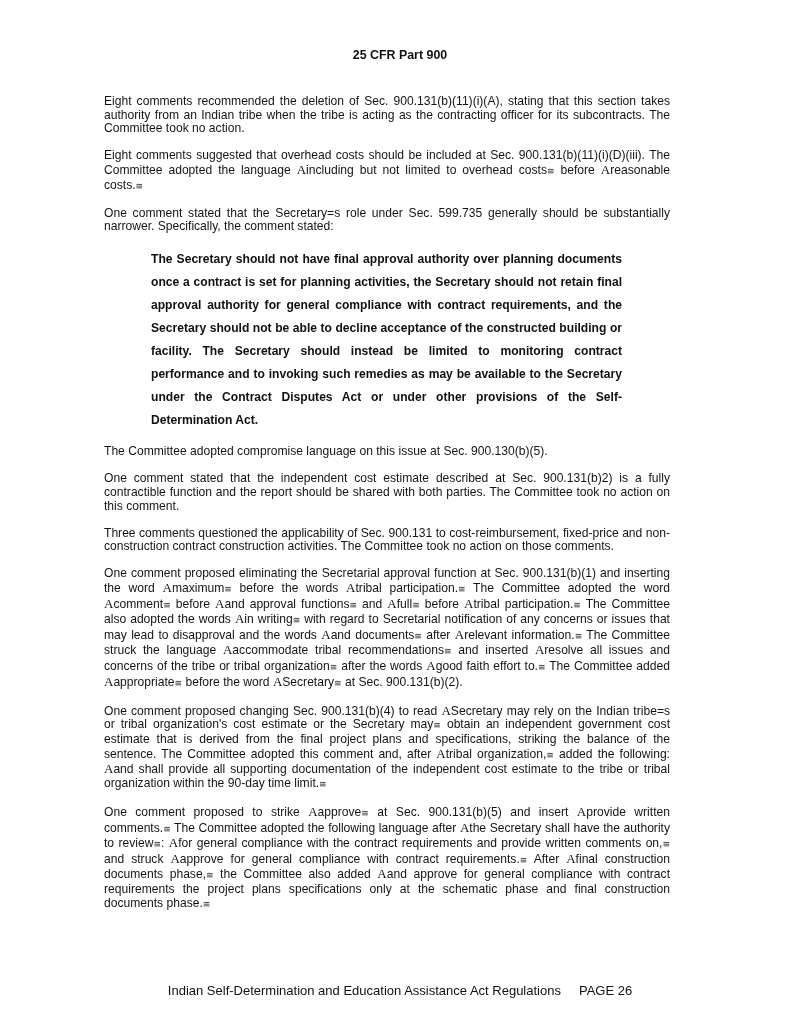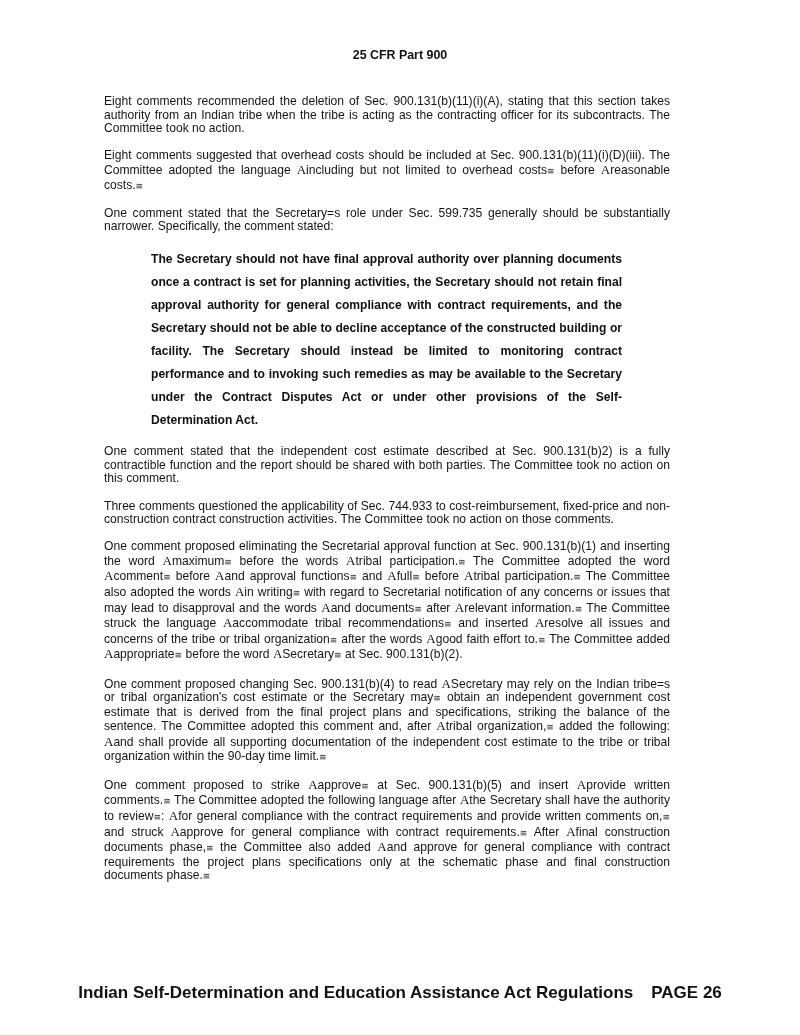--- a/index.html
+++ b/index.html
@@ -14,39 +14,40 @@
     font-family: "Liberation Sans", sans-serif; font-size: 12.1px; line-height: 13.6px;
     text-align: justify; color: #141414;
   }
   .body p { margin: 0 0 13.6px 0; }
   .quote {
     margin: 0 48px 13.6px 47px; font-weight: bold; font-size: 12.1px; line-height: 23px;
     text-align: justify; color: #111;
   }
   .footer {
     position: absolute; top: 983px; left: 0; width: 800px; text-align: center;
-    font-family: "Liberation Sans", sans-serif; font-weight: bold; font-size: 17px; color: #111;
+    font-family: "Liberation Sans", sans-serif; font-weight: normal; font-size: 13px; color: #111;
   }
   .footer .gap { display: inline-block; width: 18px; }
   .serif-a { font-family: "Liberation Serif", serif; font-size: 13px; }
   .cong { font-size: 9px; }
 </style>
 </head>
 <body>
 
 <div class="page">
   <div class="header">25 CFR Part 900</div>
 
   <div class="body">
     <p>Eight comments recommended the deletion of Sec. 900.131(b)(11)(i)(A), stating that this section takes authority from an Indian tribe when the tribe is acting as the contracting officer for its subcontracts.  The Committee took no action.</p>
     <p>Eight comments suggested that overhead costs should be included at Sec. 900.131(b)(11)(i)(D)(iii). The Committee adopted the language <span class="serif-a">A</span>including but not limited to overhead costs<span class="cong">≅</span> before <span class="serif-a">A</span>reasonable costs.<span class="cong">≅</span></p>
     <p>One comment stated that the Secretary=s role under Sec. 599.735 generally should be substantially narrower. Specifically, the comment stated:</p>
     <div class="quote">The Secretary should not have final approval authority over planning documents once a contract is set for planning activities, the Secretary should not retain final approval authority for general compliance with contract requirements, and the Secretary should not be able to decline acceptance of the constructed building or facility.  The Secretary should instead be limited to monitoring contract performance and to invoking such remedies as may be available to the Secretary under the Contract Disputes Act or under other provisions of the Self-Determination Act.</div>
+    <p>The Committee adopted compromise language on this issue at Sec. 900.130(b)(5).</p>
     <p>One comment stated that the independent cost estimate described at Sec. 900.131(b)2) is a fully contractible function and the report should be shared with both parties.  The Committee took no action on this comment.</p>
-    <p>Three comments questioned the applicability of Sec. 744.933 to cost-reimbursement, fixed-price and non-construction contract construction activities.  The Committee took no action on those comments.</p>
+    <p>Three comments questioned the applicability of Sec. 900.131 to cost-reimbursement, fixed-price and non-construction contract construction activities.  The Committee took no action on those comments.</p>
     <p>One comment proposed eliminating the Secretarial approval function at Sec. 900.131(b)(1) and inserting the word <span class="serif-a">A</span>maximum<span class="cong">≅</span> before the words <span class="serif-a">A</span>tribal participation.<span class="cong">≅</span>  The Committee adopted the word <span class="serif-a">A</span>comment<span class="cong">≅</span> before <span class="serif-a">A</span>and approval functions<span class="cong">≅</span> and <span class="serif-a">A</span>full<span class="cong">≅</span> before <span class="serif-a">A</span>tribal participation.<span class="cong">≅</span>  The Committee also adopted the words <span class="serif-a">A</span>in writing<span class="cong">≅</span> with regard to Secretarial notification of any concerns or issues that may lead to disapproval and the words <span class="serif-a">A</span>and documents<span class="cong">≅</span> after <span class="serif-a">A</span>relevant information.<span class="cong">≅</span>  The Committee struck the language <span class="serif-a">A</span>accommodate tribal recommendations<span class="cong">≅</span> and inserted <span class="serif-a">A</span>resolve all issues and concerns of the tribe or tribal organization<span class="cong">≅</span> after the words <span class="serif-a">A</span>good faith effort to.<span class="cong">≅</span>  The Committee added <span class="serif-a">A</span>appropriate<span class="cong">≅</span> before the word <span class="serif-a">A</span>Secretary<span class="cong">≅</span> at Sec. 900.131(b)(2).</p>
     <p>One comment proposed changing Sec. 900.131(b)(4) to read <span class="serif-a">A</span>Secretary may rely on the Indian tribe=s or tribal organization's cost estimate or the Secretary may<span class="cong">≅</span> obtain an independent government cost estimate that is derived from the final project plans and specifications, striking the balance of the sentence.  The Committee adopted this comment and, after <span class="serif-a">A</span>tribal organization,<span class="cong">≅</span> added the following: <span class="serif-a">A</span>and shall provide all supporting documentation of the independent cost estimate to the tribe or tribal organization within the 90-day time limit.<span class="cong">≅</span></p>
     <p>One comment proposed to strike <span class="serif-a">A</span>approve<span class="cong">≅</span> at Sec. 900.131(b)(5) and insert <span class="serif-a">A</span>provide written comments.<span class="cong">≅</span> The Committee adopted the following language after <span class="serif-a">A</span>the Secretary shall have the authority to review<span class="cong">≅</span>: <span class="serif-a">A</span>for general compliance with the contract requirements and provide written comments on,<span class="cong">≅</span> and struck <span class="serif-a">A</span>approve for general compliance with contract requirements.<span class="cong">≅</span>  After <span class="serif-a">A</span>final construction documents phase,<span class="cong">≅</span> the Committee also added <span class="serif-a">A</span>and approve for general compliance with contract requirements the project plans specifications only at the schematic phase and final construction documents phase.<span class="cong">≅</span></p>
   </div>
 
   <div class="footer">
     <span>Indian Self-Determination and Education Assistance Act Regulations</span><span class="gap"></span><span>PAGE 26</span>
   </div>
 </div>
 

